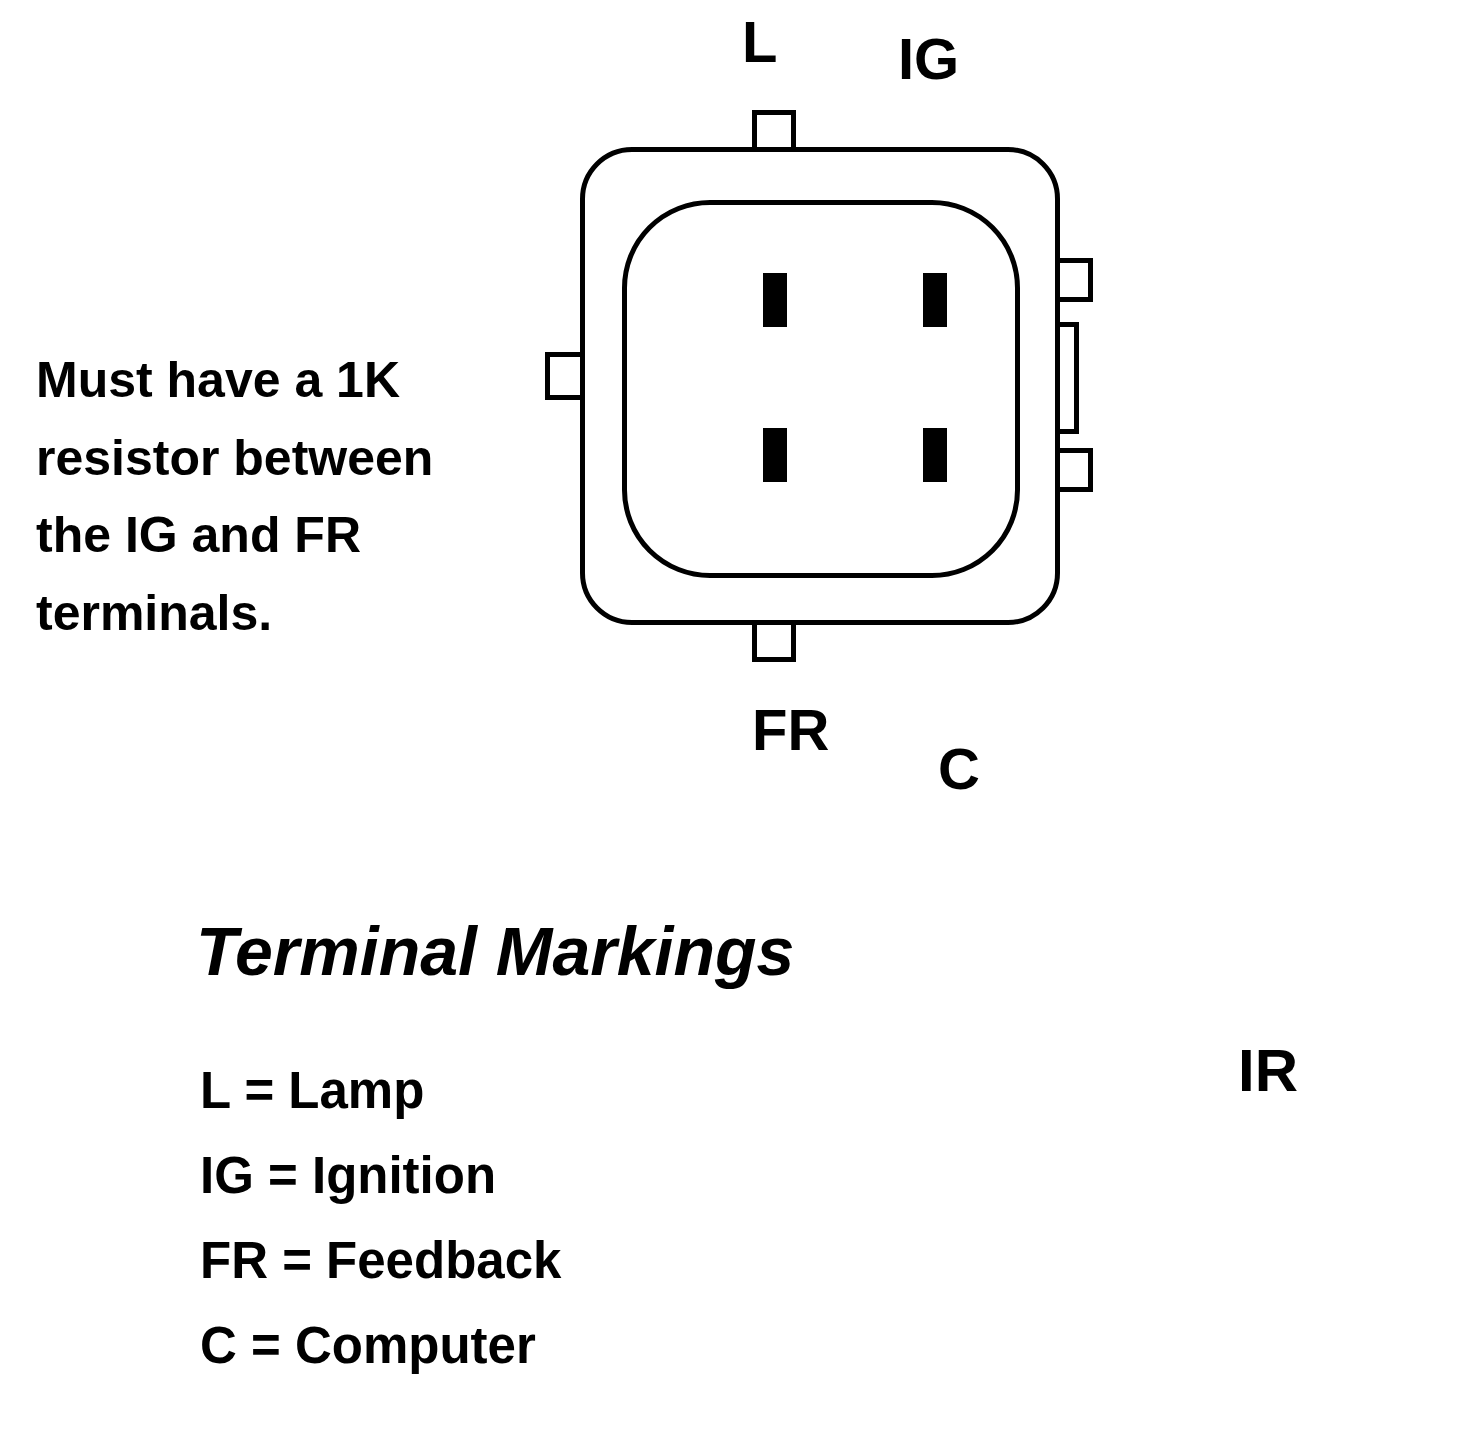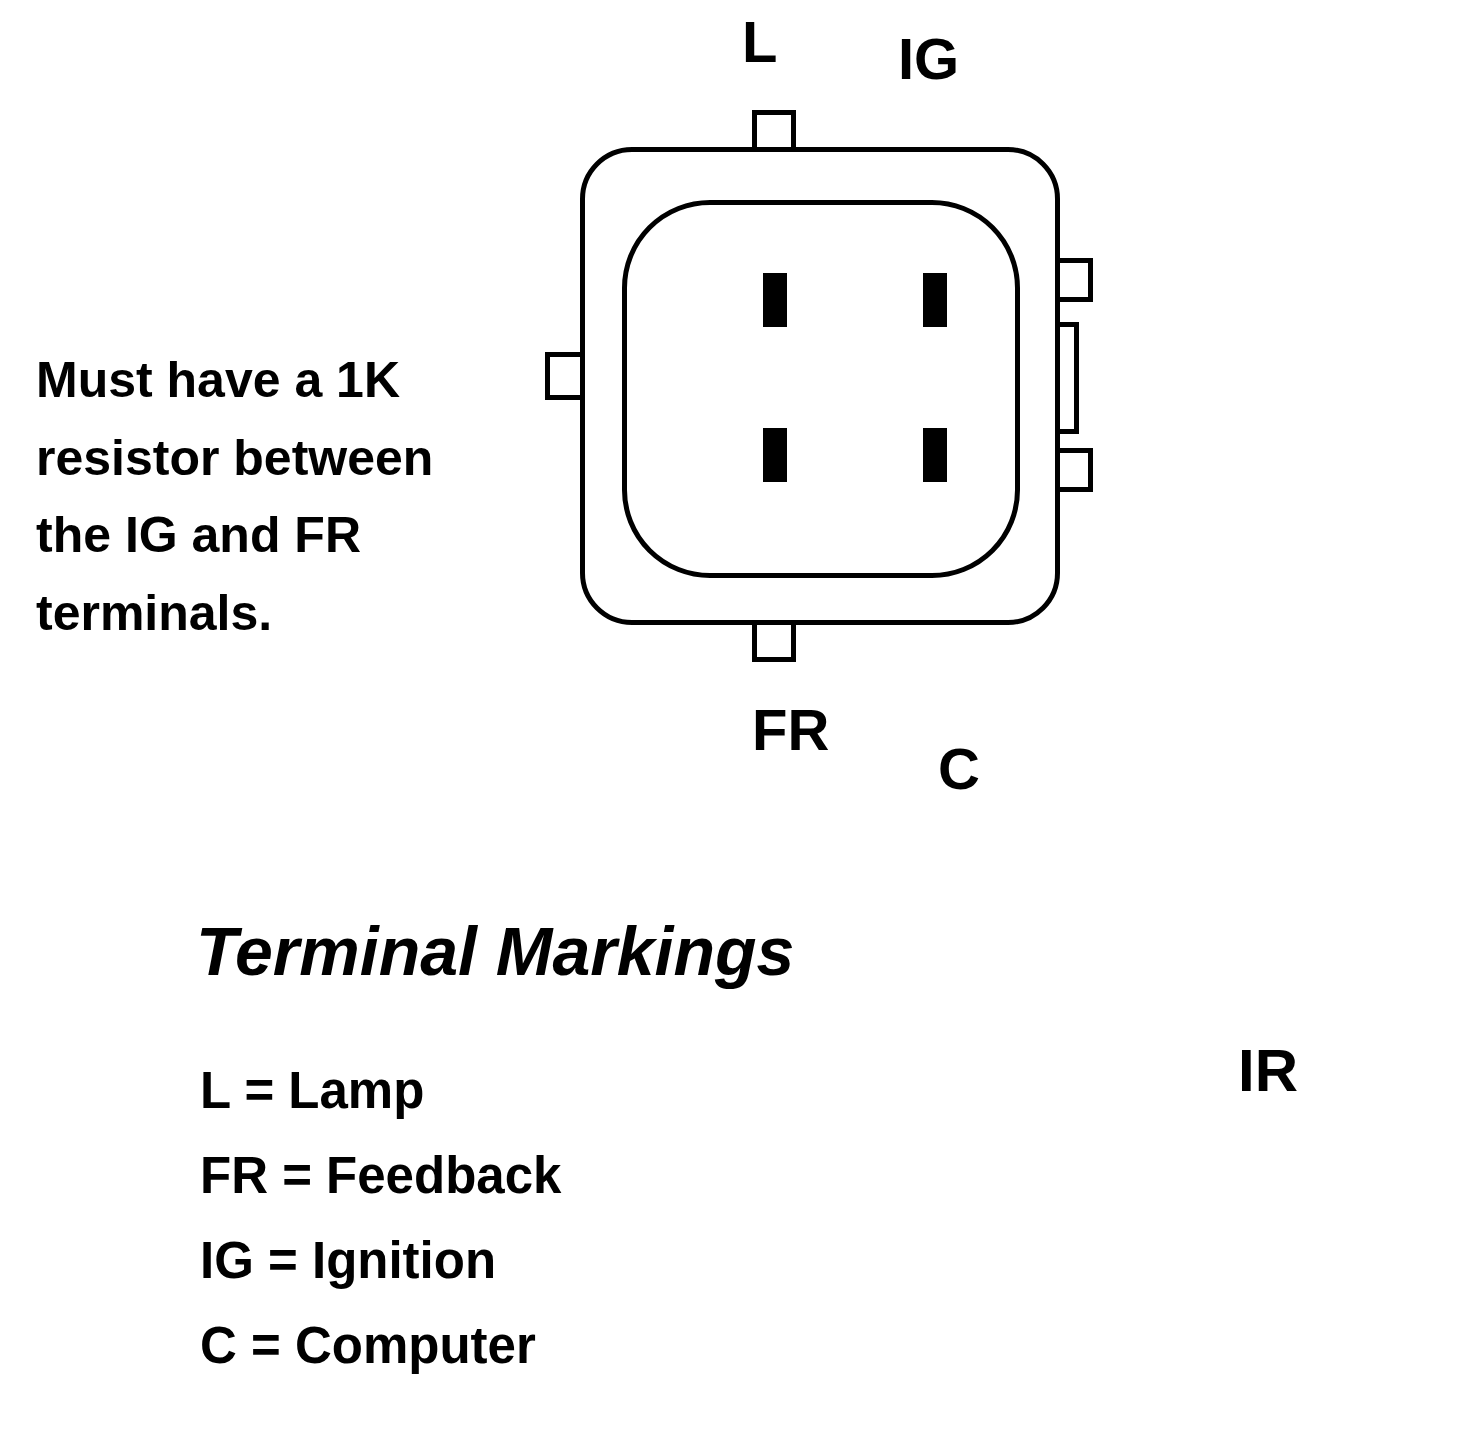--- a/index.html
+++ b/index.html
@@ -145,20 +145,20 @@
     <div class="pin-label ig">IG</div>
     <div class="pin-label fr">FR</div>
     <div class="pin-label c">C</div>
   </div>
 
   <div class="note">Must have a 1K resistor between the IG and FR terminals.</div>
 
   <div class="legend-title">Terminal Markings</div>
   <div class="legend-items">
     <div class="legend-item">L = Lamp</div>
+    <div class="legend-item">IG = Ignition</div>
     <div class="legend-item">FR = Feedback</div>
-    <div class="legend-item">IG = Ignition</div>
     <div class="legend-item">C = Computer</div>
   </div>
 
   <div class="reg-value">IR</div>
 
 </div>
 
 </body></html>

